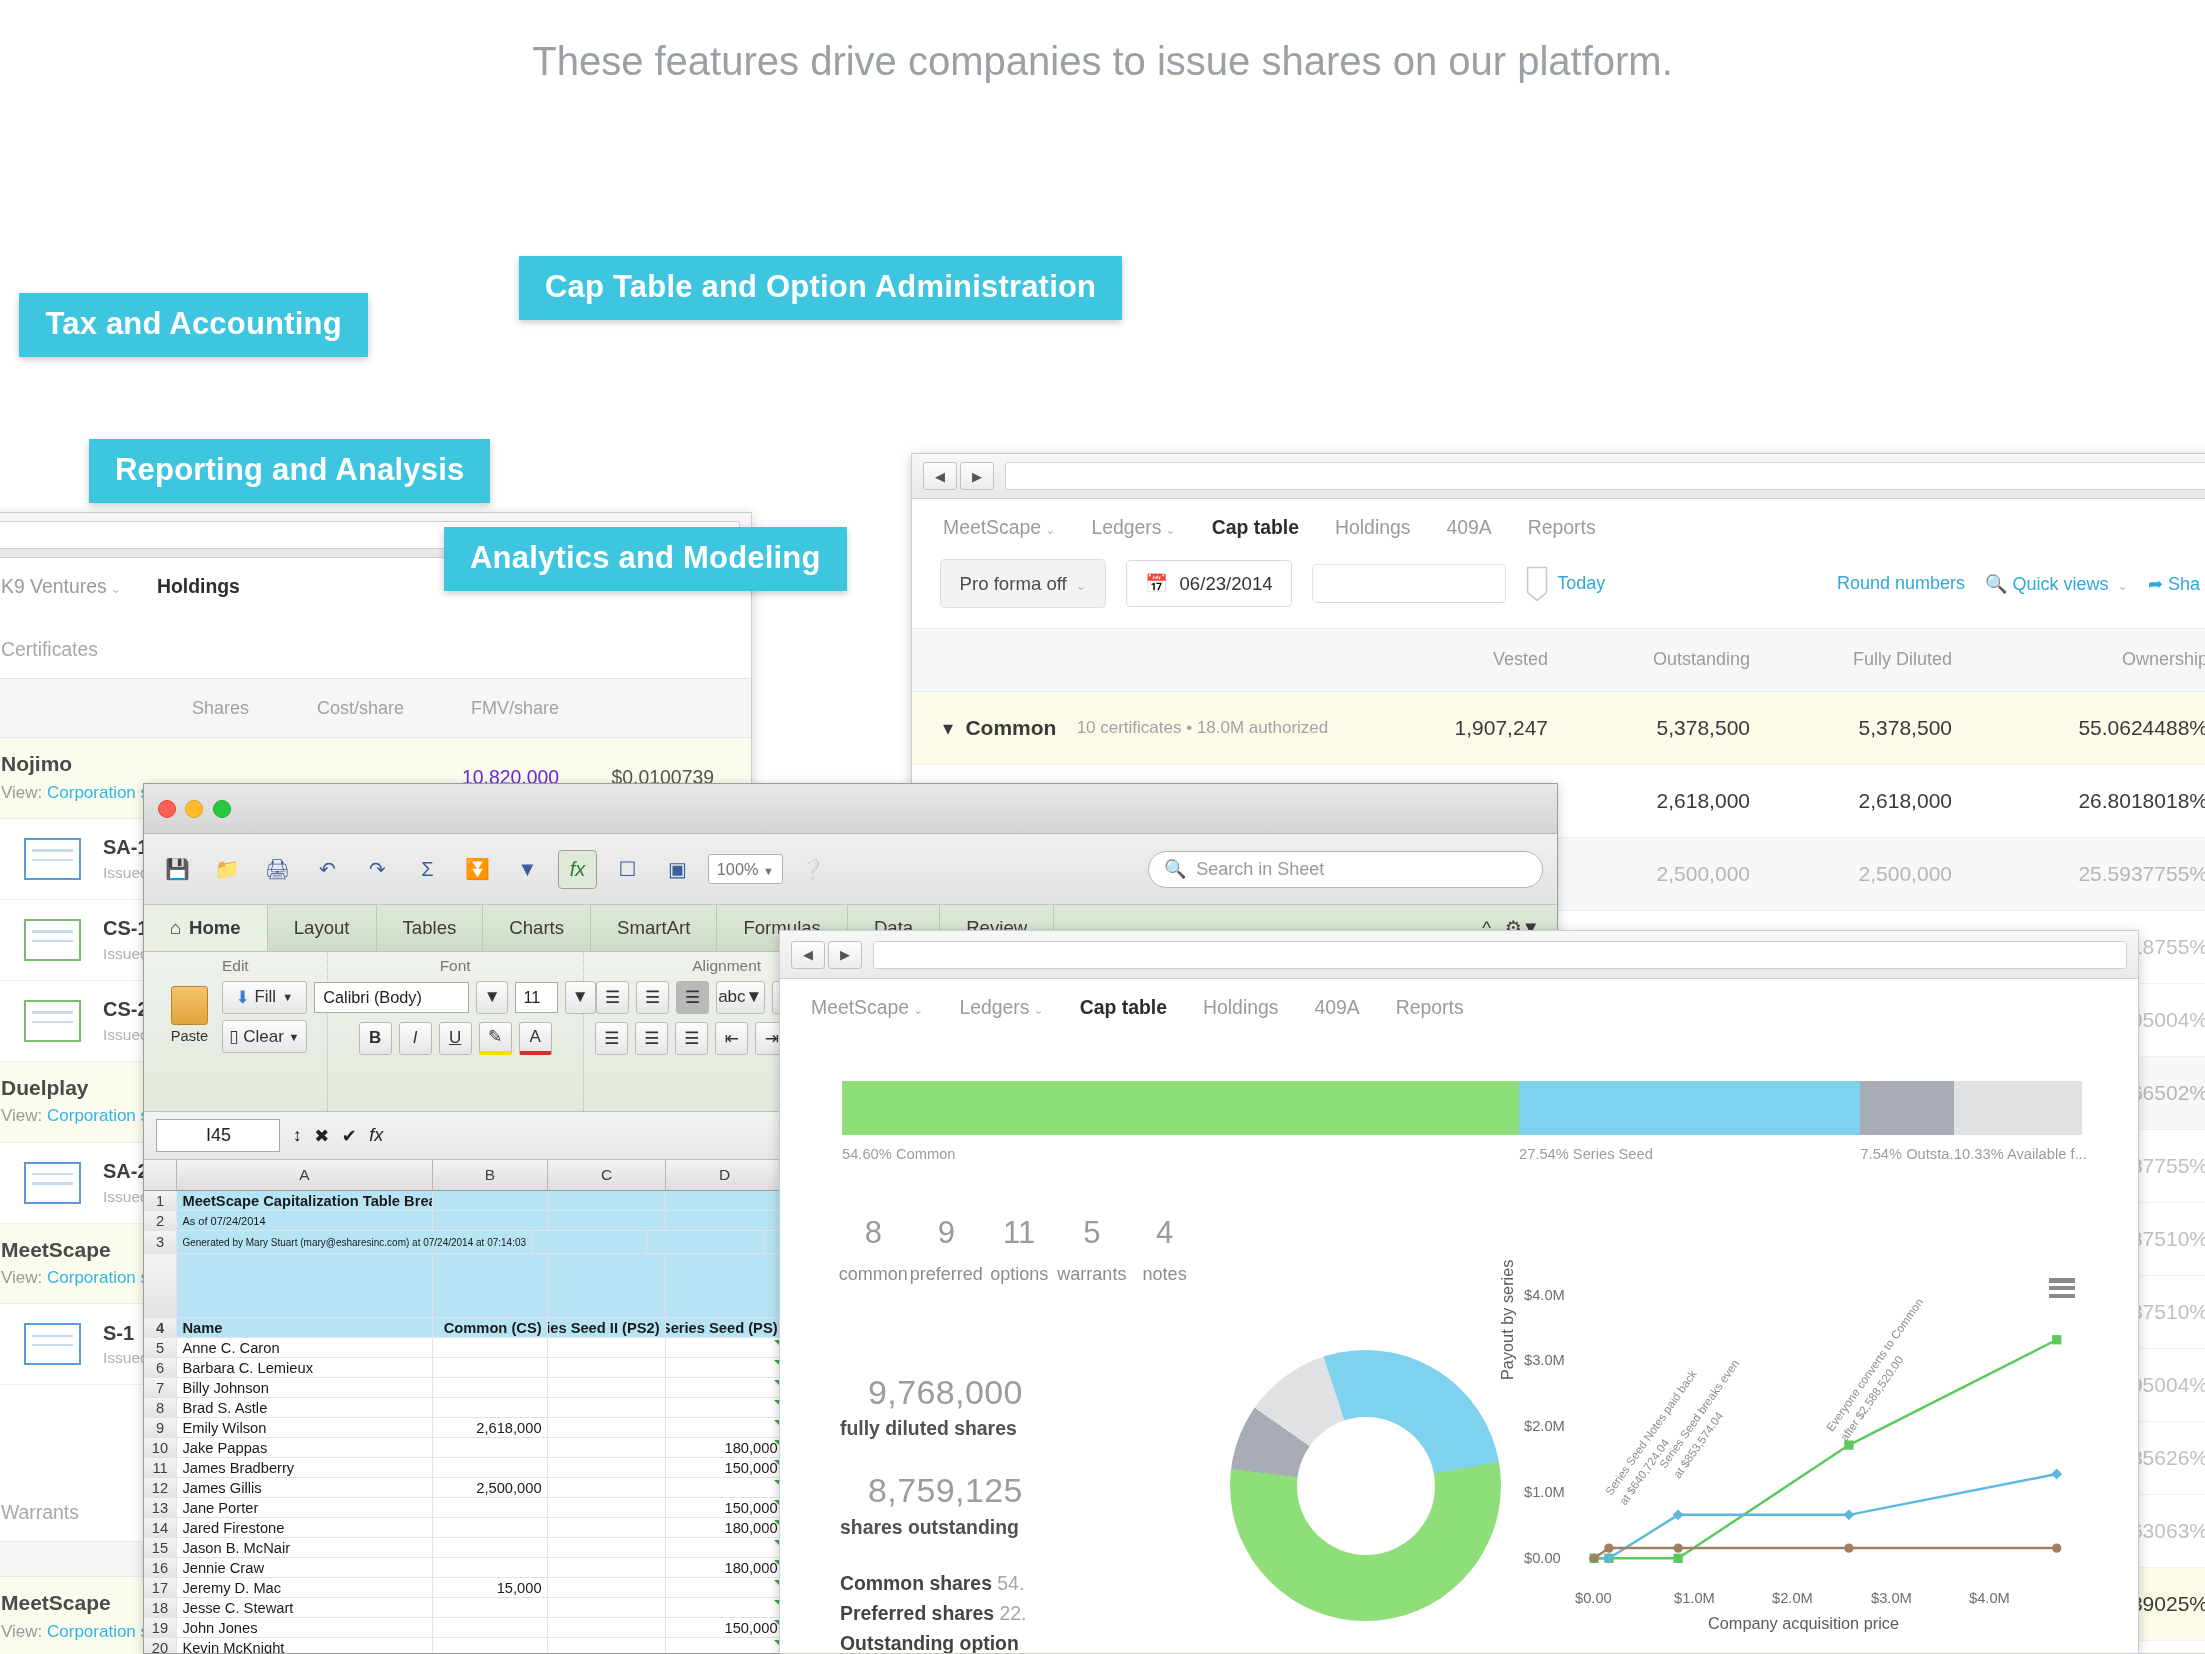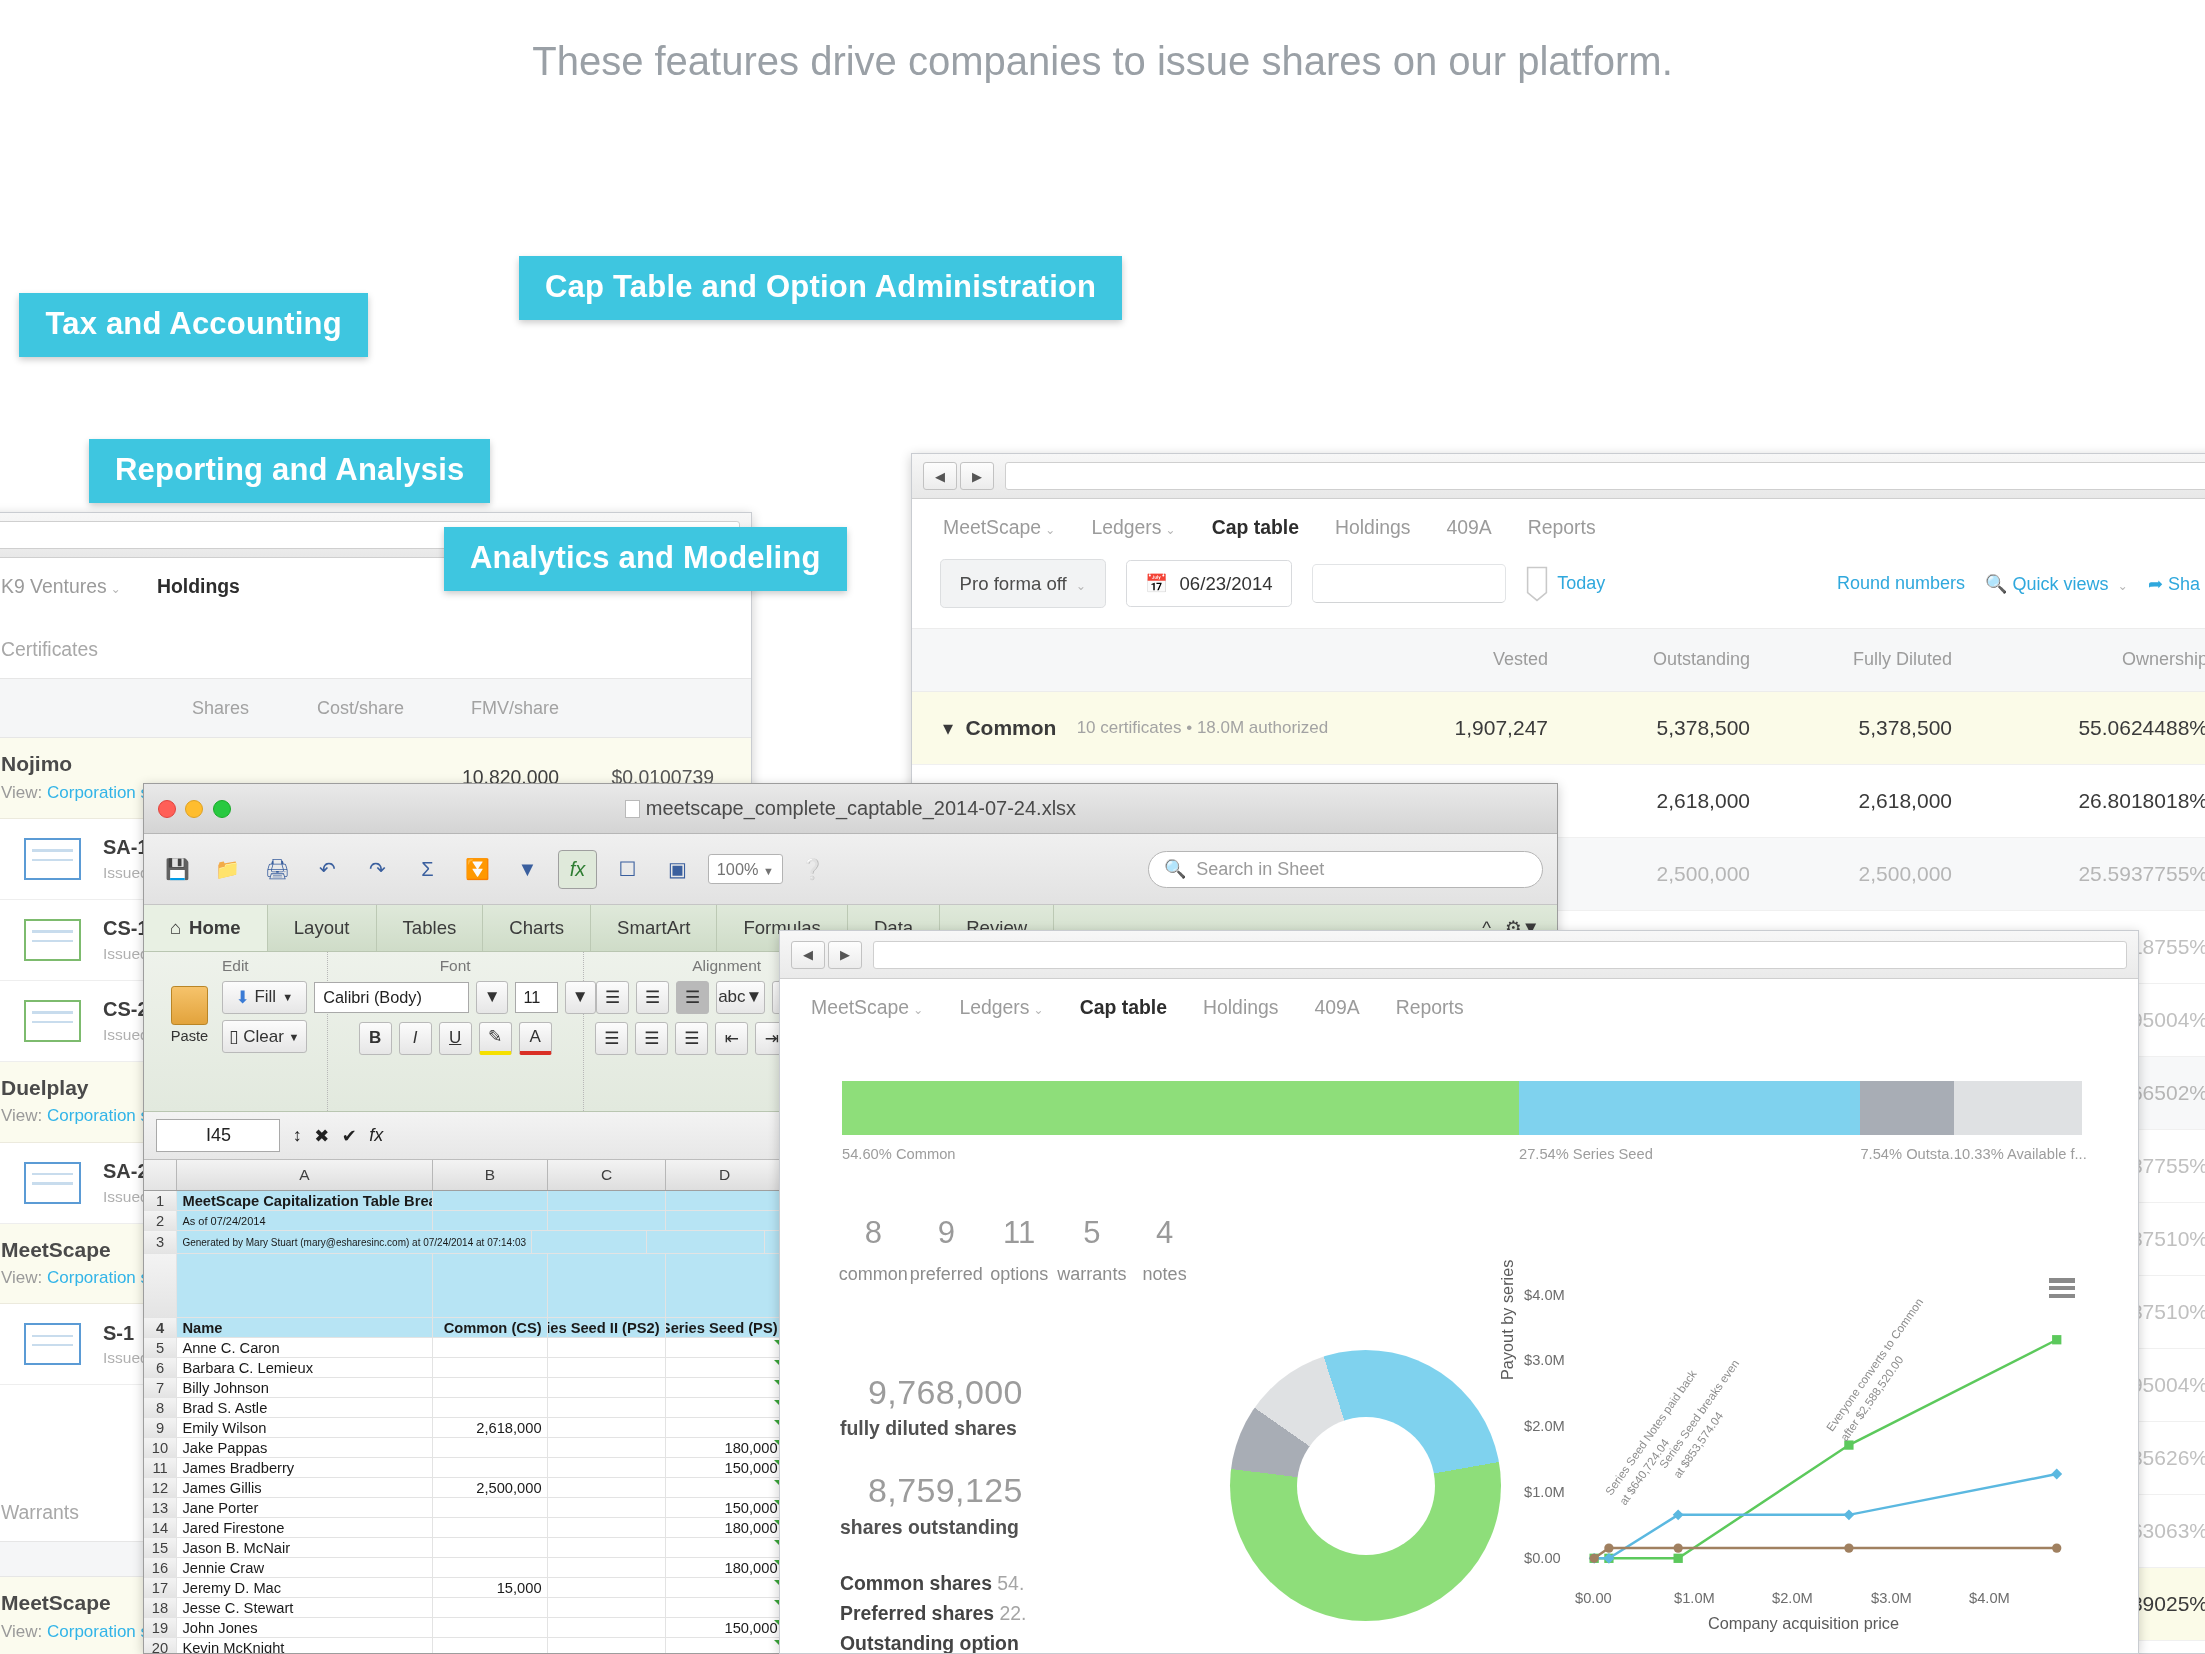--- a/index.html
+++ b/index.html
@@ -212,21 +212,21 @@
   </div>
 
   <div class="grp-row with-nums">
     <div style="flex:0 0 310px;">
       <div class="grp-name">Nojimo</div>
       <div class="grp-view">
         <span>View:</span>
         <a href="#">Corporation summary</a>
       </div>
     </div>
-    <span style="flex:0 0 248px; text-align:right; font-size:19.4px; color:#404040;">10,820,000</span>
+    <span style="flex:0 0 248px; text-align:right; font-size:19.4px; color:#6d28d9;">10,820,000</span>
     <span style="flex:0 0 155px; text-align:right; font-size:19.4px; color:#555;">$0.0100739</span>
     <span style="flex:0 0 155px; text-align:right; font-size:19.4px; color:#555;">$0.0100739</span>
   </div>
   <div class="cert-row">
     <div class="cert-ico"></div>
     <div>
         <div class="cert-id">SA-1</div>
          <div class="cert-sub">Issued</div>
       </div>
   </div>
@@ -435,21 +435,20 @@
       <span class="cap-c"></span>
     </div>
 
 </div>
 
 <div class="win" id="winXls">
   <div class="mac-bar">
     <div class="dot d-r"></div>
     <div class="dot d-y"></div>
     <div class="dot d-g"></div>
-    <div class="mac-title"><span class="pgico"></span><span>meetscape_complete_captable_2014-07-24.xlsx</span></div>
   </div>
 
   <div class="qatbar">
     <div class="qicon">💾</div>
     <div class="qicon">📁</div>
     <div class="qicon">🖨</div>
     <div class="qicon">↶</div>
     <div class="qicon">↷</div>
     <div class="qicon">Σ</div>
     <div class="qicon">⏬</div>

